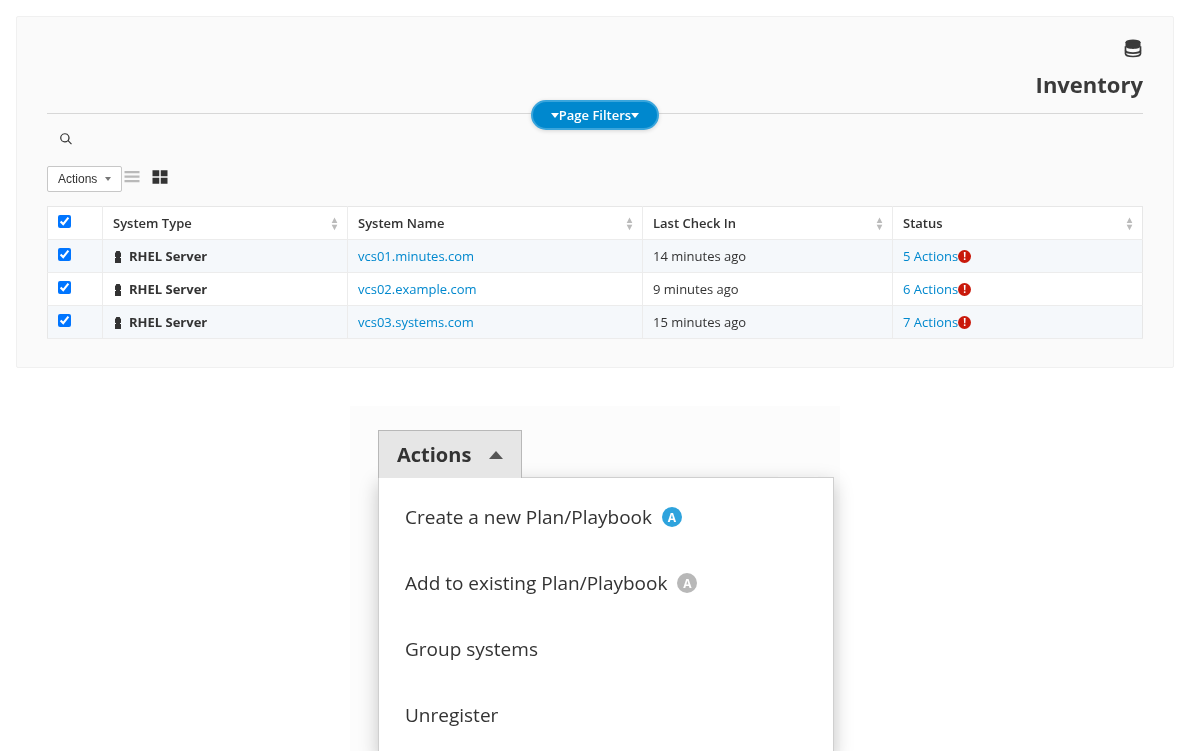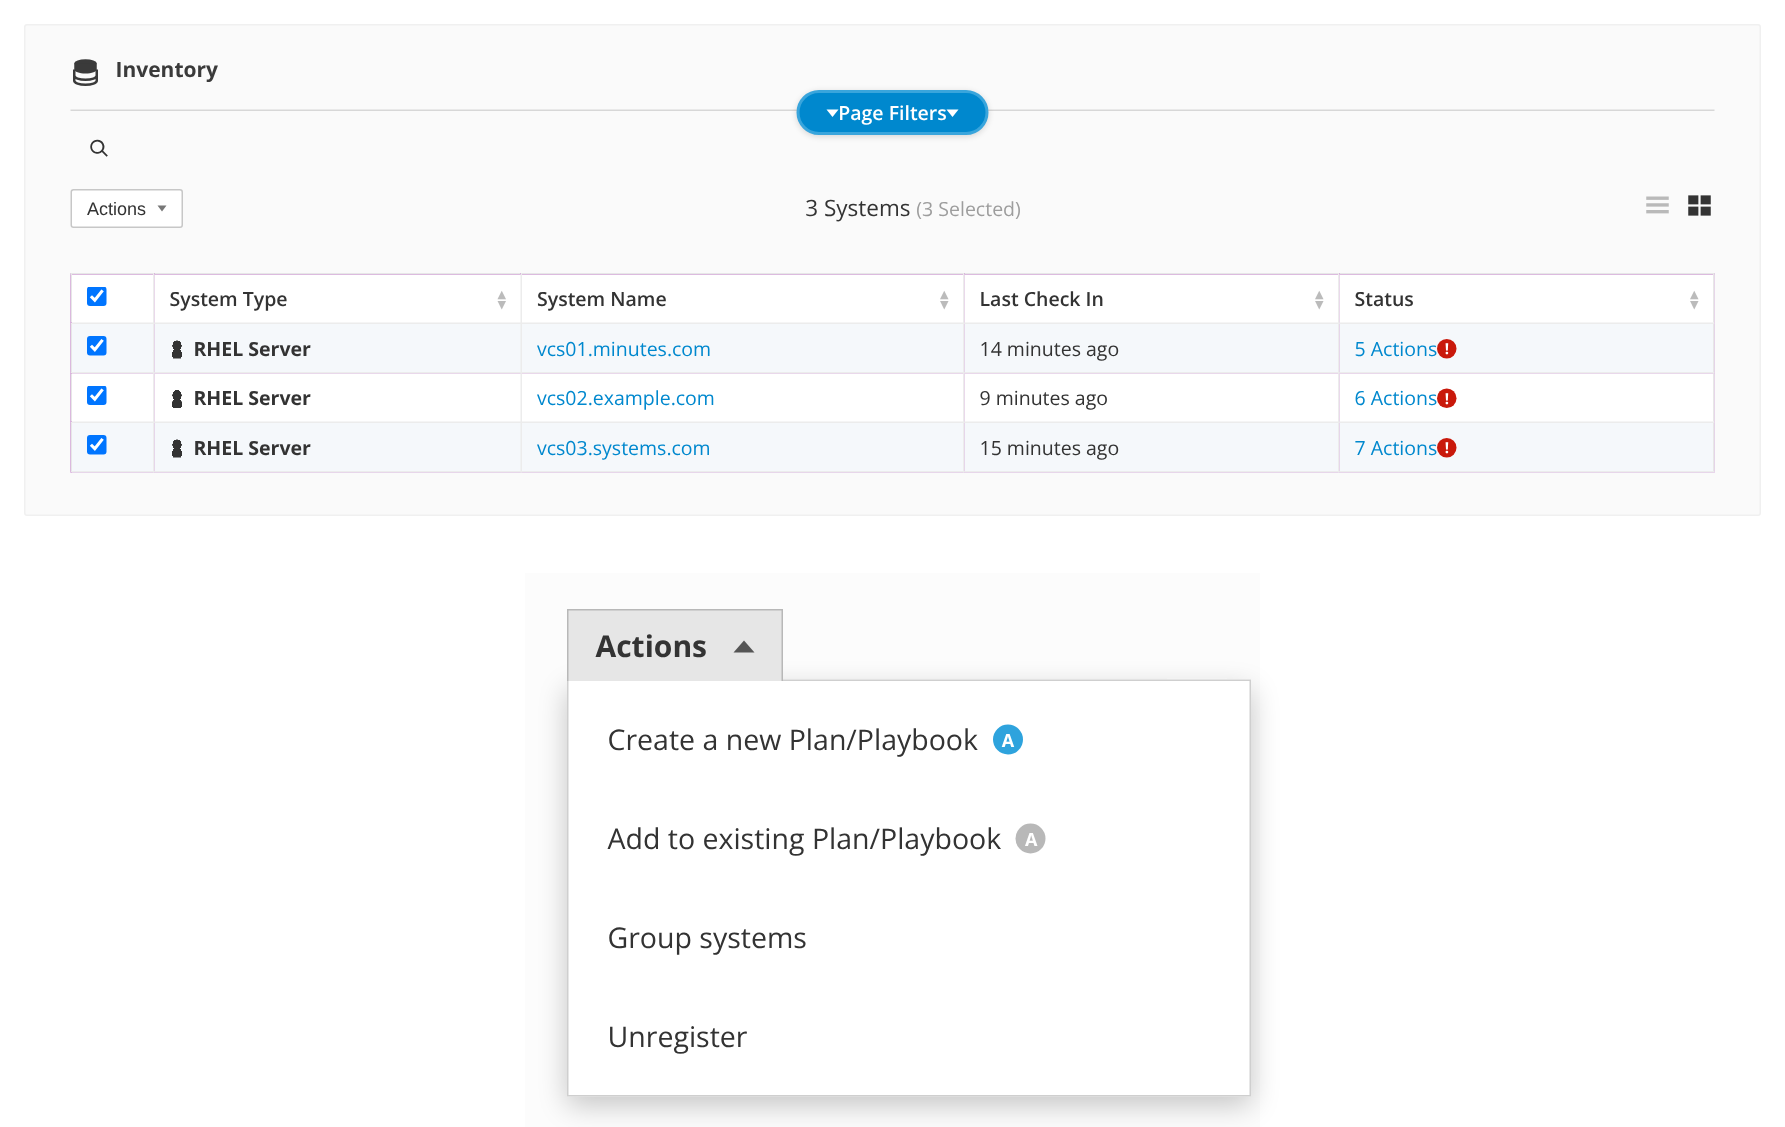--- a/index.html
+++ b/index.html
@@ -16,26 +16,27 @@
   .panel {
     margin: 16px 16px 0 16px;
     background: #fafafa;
     border: 1px solid #f0f0f0;
     border-radius: 2px;
     padding: 14px 30px 28px 30px;
     position: relative;
   }
   .panel-title {
     display: flex;
-    align-items: flex-start;
+    align-items: flex-end;
     gap: 10px;
-    font-size: 14px;
+    font-size: 22px;
     font-weight: 700;
     color: #3a3a3a;
     padding: 6px 0 14px 0;
+    flex-direction: column;
   }
   .panel-title svg { width: 20px; height: 22px; fill: #3a3a3a; }
   .hr {
     border: none;
     border-top: 1px solid #d7d7d7;
     margin: 0;
   }
   .page-filters-wrap {
     text-align: center;
     height: 0;
@@ -114,22 +115,22 @@
   .count .muted { color: #9d9d9d; font-size: 13px; }
   .view-toggle {
     display: flex;
     gap: 8px;
   }
   .view-toggle svg { width: 20px; height: 18px; fill: #b9b9b9; }
   .view-toggle .active svg { fill: #333; }
   .table {
     width: 100%;
     border-collapse: collapse;
-    margin-top: 30px;
-    background: #a21caf;
+    margin-top: 14px;
+    background: #0c4a6e;
     border: 1px solid #e7e7e7;
     font-size: 13px;
   }
   .table th, .table td {
     padding: 7px 10px;
     text-align: left;
     border-right: 1px solid #ececec;
     border-bottom: 1px solid #ececec;
   }
   .table th:last-child, .table td:last-child { border-right: none; }
@@ -266,24 +267,20 @@
       <svg class="search-icon" viewBox="0 0 24 24">
           <path d="M10 2a8 8 0 105.3 14l5.4 5.4 1.4-1.4-5.4-5.4A8 8 0 0010 2zm0 2a6 6 0 110 12 6 6 0 010-12z"></path>
         </svg>
     </div>
 
     <div class="toolbar">
       <button class="actions-btn">
         <span>Actions</span>
         <span class="caret-sm"></span>
       </button>
-      <div class="count">
-        <span>3 Systems</span>
-        <span class="muted">(3 Selected)</span>
-      </div>
       <div class="view-toggle">
         <span><svg viewBox="0 0 24 24">
               <rect x="2" y="4" width="20" height="3"></rect>
               <rect x="2" y="10" width="20" height="3"></rect>
               <rect x="2" y="16" width="20" height="3"></rect>
             </svg></span>
         <span class="active"><svg viewBox="0 0 24 24">
               <rect x="2" y="3" width="9" height="8"></rect>
               <rect x="13" y="3" width="9" height="8"></rect>
               <rect x="2" y="13" width="9" height="8"></rect>

